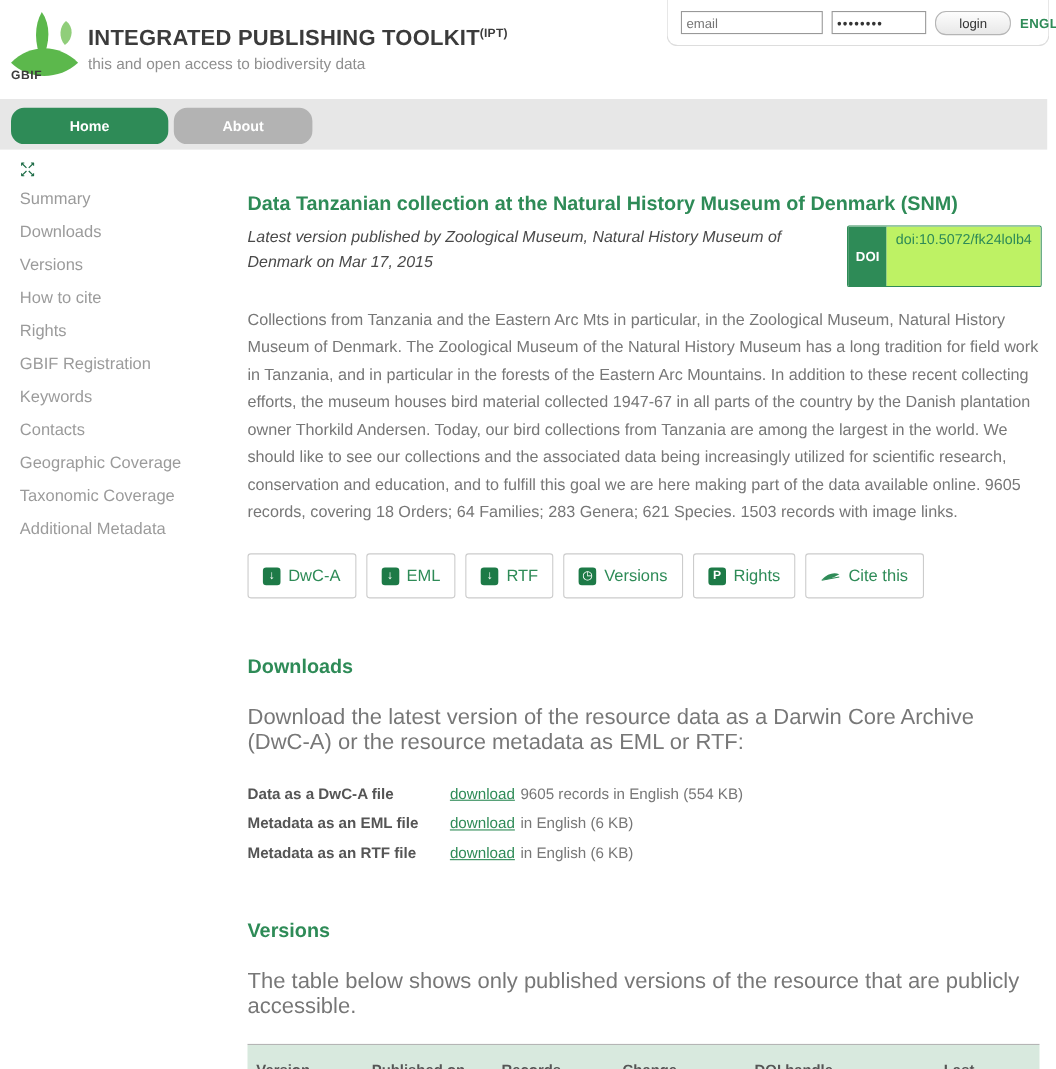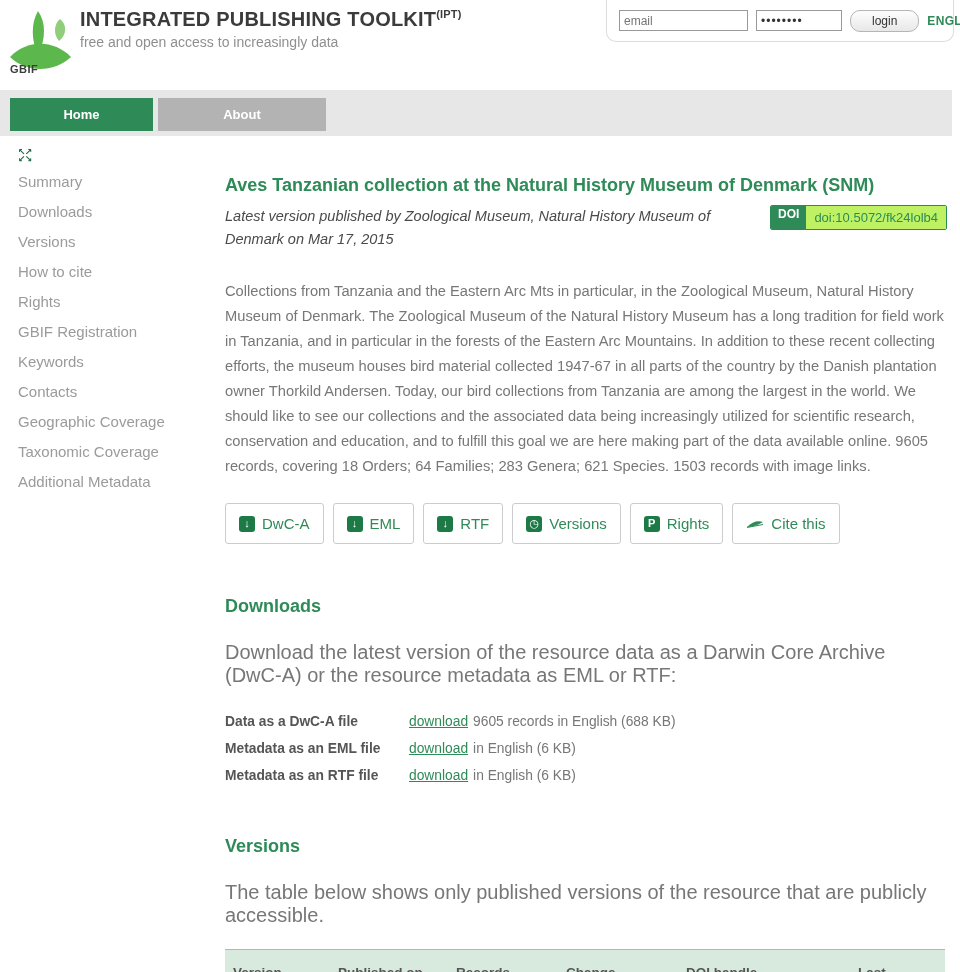--- a/index.html
+++ b/index.html
@@ -4,56 +4,56 @@
 <style>
   * { margin:0; padding:0; box-sizing:border-box; }
   html,body { width:960px; height:972px; background:#fff; overflow:hidden;
     font-family:"Liberation Sans","DejaVu Sans",sans-serif; }
   .page { position:relative; width:960px; height:972px; }
 
   
   .header { position:relative; height:88px; background:#fff; }
   .logo-wrap { position:absolute; left:8px; top:7px; width:66px; height:74px; }
   .logo-gbif-text { position:absolute; left:2px; bottom:6px; font-size:11px; font-weight:bold; color:#3c3c3c; letter-spacing:0.5px; }
-  .brand { position:absolute; left:80px; top:8px; }
+  .brand { position:absolute; left:80px; top:24px; }
   .brand-title { font-size:20px; font-weight:bold; color:#3b3b3b; letter-spacing:0.2px; }
   .brand-title sup { font-size:11px; font-weight:bold; vertical-align:super; }
   .brand-sub { font-size:14px; color:#8f8f8f; margin-top:3px; }
 
   
   .login-card { position:absolute; top:0; right:6px; width:348px; height:42px;
     background:#fff; border:1px solid #ddd; border-top:none; border-radius:0 0 10px 10px;
     display:flex; align-items:center; gap:8px; padding:0 14px 0 12px; }
   .login-card input { height:21px; border:1px solid #999; font-size:12px; padding:0 4px;
     font-family:"Liberation Sans","DejaVu Sans",sans-serif; color:#333; }
   .input-email { width:129px; }
   .input-pass { width:86px; letter-spacing:1px; }
   .login-btn { height:22px; padding:0 21px; font-size:12px; color:#333; background:linear-gradient(#fdfdfd,#e8e8e8);
     border:1px solid #b5b5b5; border-radius:10px; cursor:pointer; }
   .lang-link { font-size:12px; font-weight:bold; color:#2e8b57; text-decoration:none; letter-spacing:0.3px; }
 
   
   .navbar { position:relative; margin-top:2px; width:952px; height:46px; background:#e7e7e7; }
-  .nav-btn { position:absolute; top:8px; height:33px; border:none; border-radius:0;
+  .nav-btn { position:absolute; top:8px; height:33px; border:none; border-radius:12px;
     color:#fff; font-size:13px; font-weight:bold; cursor:pointer;
     font-family:"Liberation Sans","DejaVu Sans",sans-serif; }
   .nav-home { left:10px; width:143px; background:#2e8b57; }
-  .nav-about { left:158px; width:168px; background:#b3b3b3; }
+  .nav-about { left:158px; width:126px; background:#b3b3b3; }
 
   
   .sidebar { position:absolute; left:18px; top:148px; width:195px; }
   .expand-icon { color:#1c6b45; font-size:9px; font-weight:bold; line-height:7px; letter-spacing:-1px; cursor:pointer; display:inline-block; margin-bottom:10px; }
   .side-item { font-size:15px; color:#9b9b9b; margin-bottom:13px; line-height:17px; cursor:pointer; }
 
   
   .main { position:absolute; left:225px; top:174px; width:722px; }
   .res-title { font-size:18px; font-weight:bold; color:#2e8b57; line-height:22px; }
   .subtitle-row { margin-top:9px; min-height:48px; }
   .doi-badge { float:right; display:inline-flex; align-items:stretch; border:1px solid #2e8b57; border-radius:2px; overflow:hidden; margin-left:10px; }
-  .doi-label { background:#2e8b57; color:#fff; font-size:12px; font-weight:bold; padding:1px 7px; }
+  .doi-label { background:#2e8b57; color:#fff; font-size:12px; font-weight:bold; padding:20px 7px; }
   .doi-value { background:#bef264; color:#2e8b57; font-size:13px; padding:4px 8px; }
   .subtitle-text { font-size:14.5px; font-style:italic; color:#4a4a4a; line-height:23px; }
 
   .description { margin-top:26px; font-size:14.7px; color:#777; line-height:25px; }
 
   .actions { margin-top:24px; display:flex; gap:9px; }
   .action-btn { display:inline-flex; align-items:center; gap:7px; background:#fff; border:1px solid #ccc;
     border-radius:3px; padding:0 13px; height:41px; font-size:15px; color:#2e8b57; cursor:pointer;
     font-family:"Liberation Sans","DejaVu Sans",sans-serif; }
   .mini-icon { display:inline-flex; align-items:center; justify-content:center; width:16px; height:16px;
@@ -92,21 +92,21 @@
         <path d="M30 4 C 38 15, 38 32, 30 48 C 23 33, 23 16, 30 4 Z" fill="#5cb84c"></path>
         <path d="M52 12 C 59 17, 59 28, 51 34 C 45 27, 46 17, 52 12 Z" fill="#90ce7a"></path>
         <path d="M2 50 C 20 32, 46 33, 63 50 C 46 66, 18 66, 2 50 Z" fill="#5cb84c"></path>
       </svg>
       <span class="logo-gbif-text">GBIF</span>
     </div>
     <div class="brand">
       <div class="brand-title">
         <span>INTEGRATED PUBLISHING TOOLKIT</span><sup>(IPT)</sup>
       </div>
-      <div class="brand-sub">free and open access to increasingly data</div>
+      <div class="brand-sub">this and open access to biodiversity data</div>
     </div>
 
     <div class="login-card">
       <input class="input-email" type="text" placeholder="email" style="">
       <input class="input-pass" type="text" value="••••••••" style="">
       <button class="login-btn">login</button>
       <a class="lang-link" href="#">ENGLISH</a>
     </div>
   </div>
 
@@ -124,21 +124,21 @@
     <div class="side-item">Rights</div>
     <div class="side-item">GBIF Registration</div>
     <div class="side-item">Keywords</div>
     <div class="side-item">Contacts</div>
     <div class="side-item">Geographic Coverage</div>
     <div class="side-item">Taxonomic Coverage</div>
     <div class="side-item">Additional Metadata</div>
   </div>
 
   <div class="main">
-    <div class="res-title">Aves Tanzanian collection at the Natural History Museum of Denmark (SNM)</div>
+    <div class="res-title">Data Tanzanian collection at the Natural History Museum of Denmark (SNM)</div>
 
     <div class="subtitle-row">
       <span class="doi-badge">
         <span class="doi-label">DOI</span>
         <span class="doi-value">doi:10.5072/fk24lolb4</span>
       </span>
       <span class="subtitle-text">Latest version published by Zoological Museum, Natural History Museum of Denmark on Mar 17, 2015</span>
     </div>
 
     <div class="description">Collections from Tanzania and the Eastern Arc Mts in particular, in the Zoological Museum, Natural History Museum of Denmark. The Zoological Museum of the Natural History Museum has a long tradition for field work in Tanzania, and in particular in the forests of the Eastern Arc Mountains. In addition to these recent collecting efforts, the museum houses bird material collected 1947-67 in all parts of the country by the Danish plantation owner Thorkild Andersen. Today, our bird collections from Tanzania are among the largest in the world. We should like to see our collections and the associated data being increasingly utilized for scientific research, conservation and education, and to fulfill this goal we are here making part of the data available online. 9605 records, covering 18 Orders; 64 Families; 283 Genera; 621 Species. 1503 records with image links.</div>
@@ -172,21 +172,21 @@
         <span>Cite this</span>
       </button>
     </div>
 
     <div class="section-heading">Downloads</div>
     <div class="section-intro">Download the latest version of the resource data as a Darwin Core Archive (DwC-A) or the resource metadata as EML or RTF:</div>
 
     <div class="dl-rows">
       <div class="dl-row">
         <span class="dl-label">Data as a DwC-A file</span>
-        <span><a class="dl-link" href="#">download</a><span class="dl-detail">9605 records in English (688 KB)</span></span>
+        <span><a class="dl-link" href="#">download</a><span class="dl-detail">9605 records in English (554 KB)</span></span>
       </div>
       <div class="dl-row">
         <span class="dl-label">Metadata as an EML file</span>
         <span><a class="dl-link" href="#">download</a><span class="dl-detail">in English (6 KB)</span></span>
       </div>
       <div class="dl-row">
         <span class="dl-label">Metadata as an RTF file</span>
         <span><a class="dl-link" href="#">download</a><span class="dl-detail">in English (6 KB)</span></span>
       </div>
     </div>

